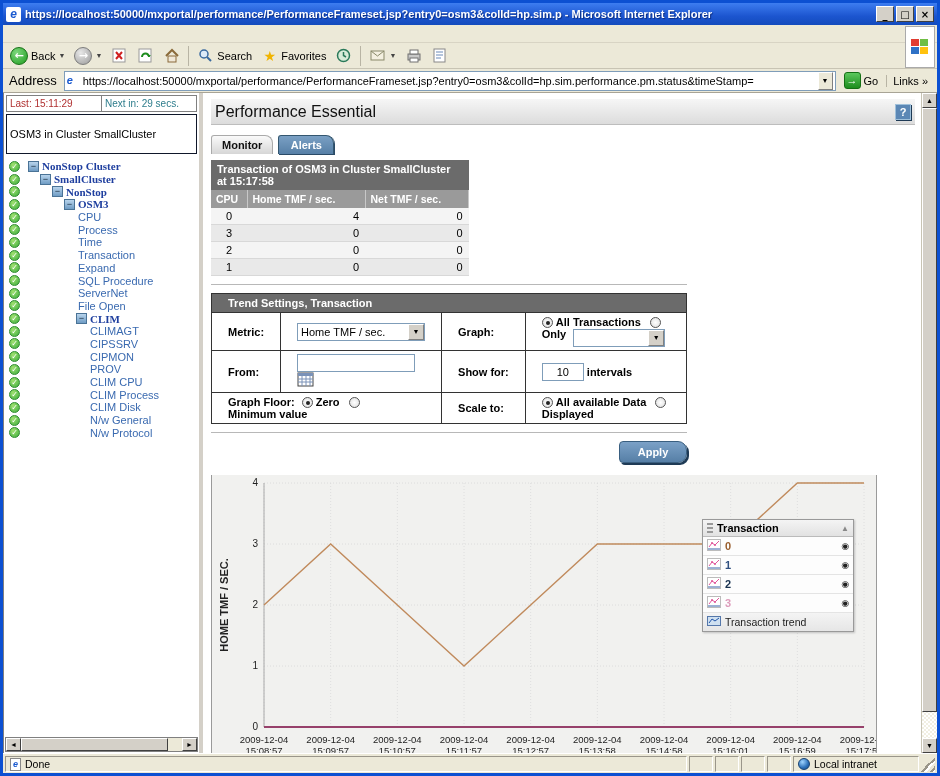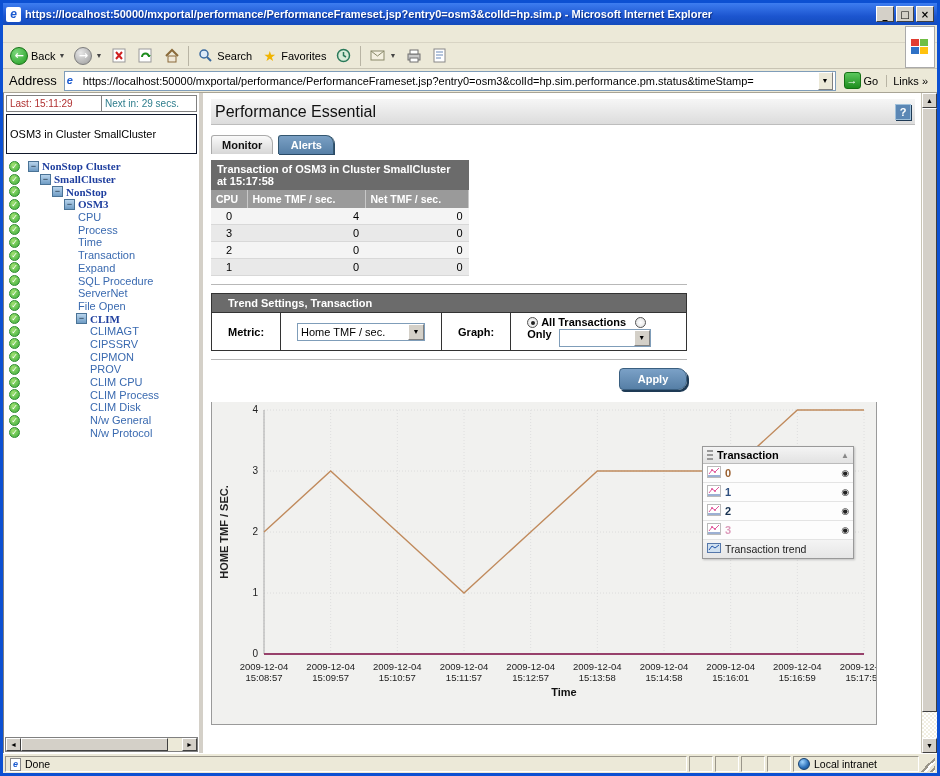--- a/index.html
+++ b/index.html
@@ -423,20 +423,56 @@
             </span>
           </td>
           <td class="lbl" style="width:64px;">Graph:</td>
           <td>
             <span class="radio on"></span><span class="lbl">All Transactions</span>
             <span class="radio" style="margin-left:6px;"></span><span class="lbl">Only</span>
             <span class="dropdown small" style="margin-left:4px;">
               <span class="dd-text"></span>
               <span class="dd-btn">▼</span>
             </span>
+          </td>
+        </tr>
+        <tr>
+          <td class="lbl">From:</td>
+          <td>
+            <input class="text-input" style="width: 118px;" value="">
+            <span style="display:inline-block;vertical-align:middle;">
+              <svg width="17" height="15">
+                    <rect x="1" y="1" width="15" height="13" fill="#fff" stroke="#444"></rect>
+                    <rect x="1" y="1" width="15" height="3" fill="#7a92b8"></rect>
+                    <g stroke="#7a92b8">
+                      <line x1="5" y1="4" x2="5" y2="14"></line>
+                      <line x1="9" y1="4" x2="9" y2="14"></line>
+                      <line x1="13" y1="4" x2="13" y2="14"></line>
+                      <line x1="1" y1="7" x2="16" y2="7"></line>
+                      <line x1="1" y1="10" x2="16" y2="10"></line>
+                    </g>
+                  </svg>
+            </span>
+          </td>
+          <td class="lbl">Show for:</td>
+          <td>
+            <input class="text-input" style="width: 42px; text-align: center;" value="10">
+            <span class="lbl">intervals</span>
+          </td>
+        </tr>
+        <tr>
+          <td colspan="2">
+            <span class="lbl">Graph Floor:</span>
+            <span class="radio on" style="margin-left:4px;"></span><span class="lbl">Zero</span>
+            <span class="radio" style="margin-left:6px;"></span><span class="lbl">Minimum value</span>
+          </td>
+          <td class="lbl">Scale to:</td>
+          <td>
+            <span class="radio on"></span><span class="lbl">All available Data</span>
+            <span class="radio" style="margin-left:6px;"></span><span class="lbl">Displayed</span>
           </td>
         </tr>
       </tbody>
         </table>
 
       <div class="hr-line" style="width:476px; margin-bottom:4px;"></div>
       <div class="apply-row">
         <button class="blue-btn">Apply</button>
       </div>
 

